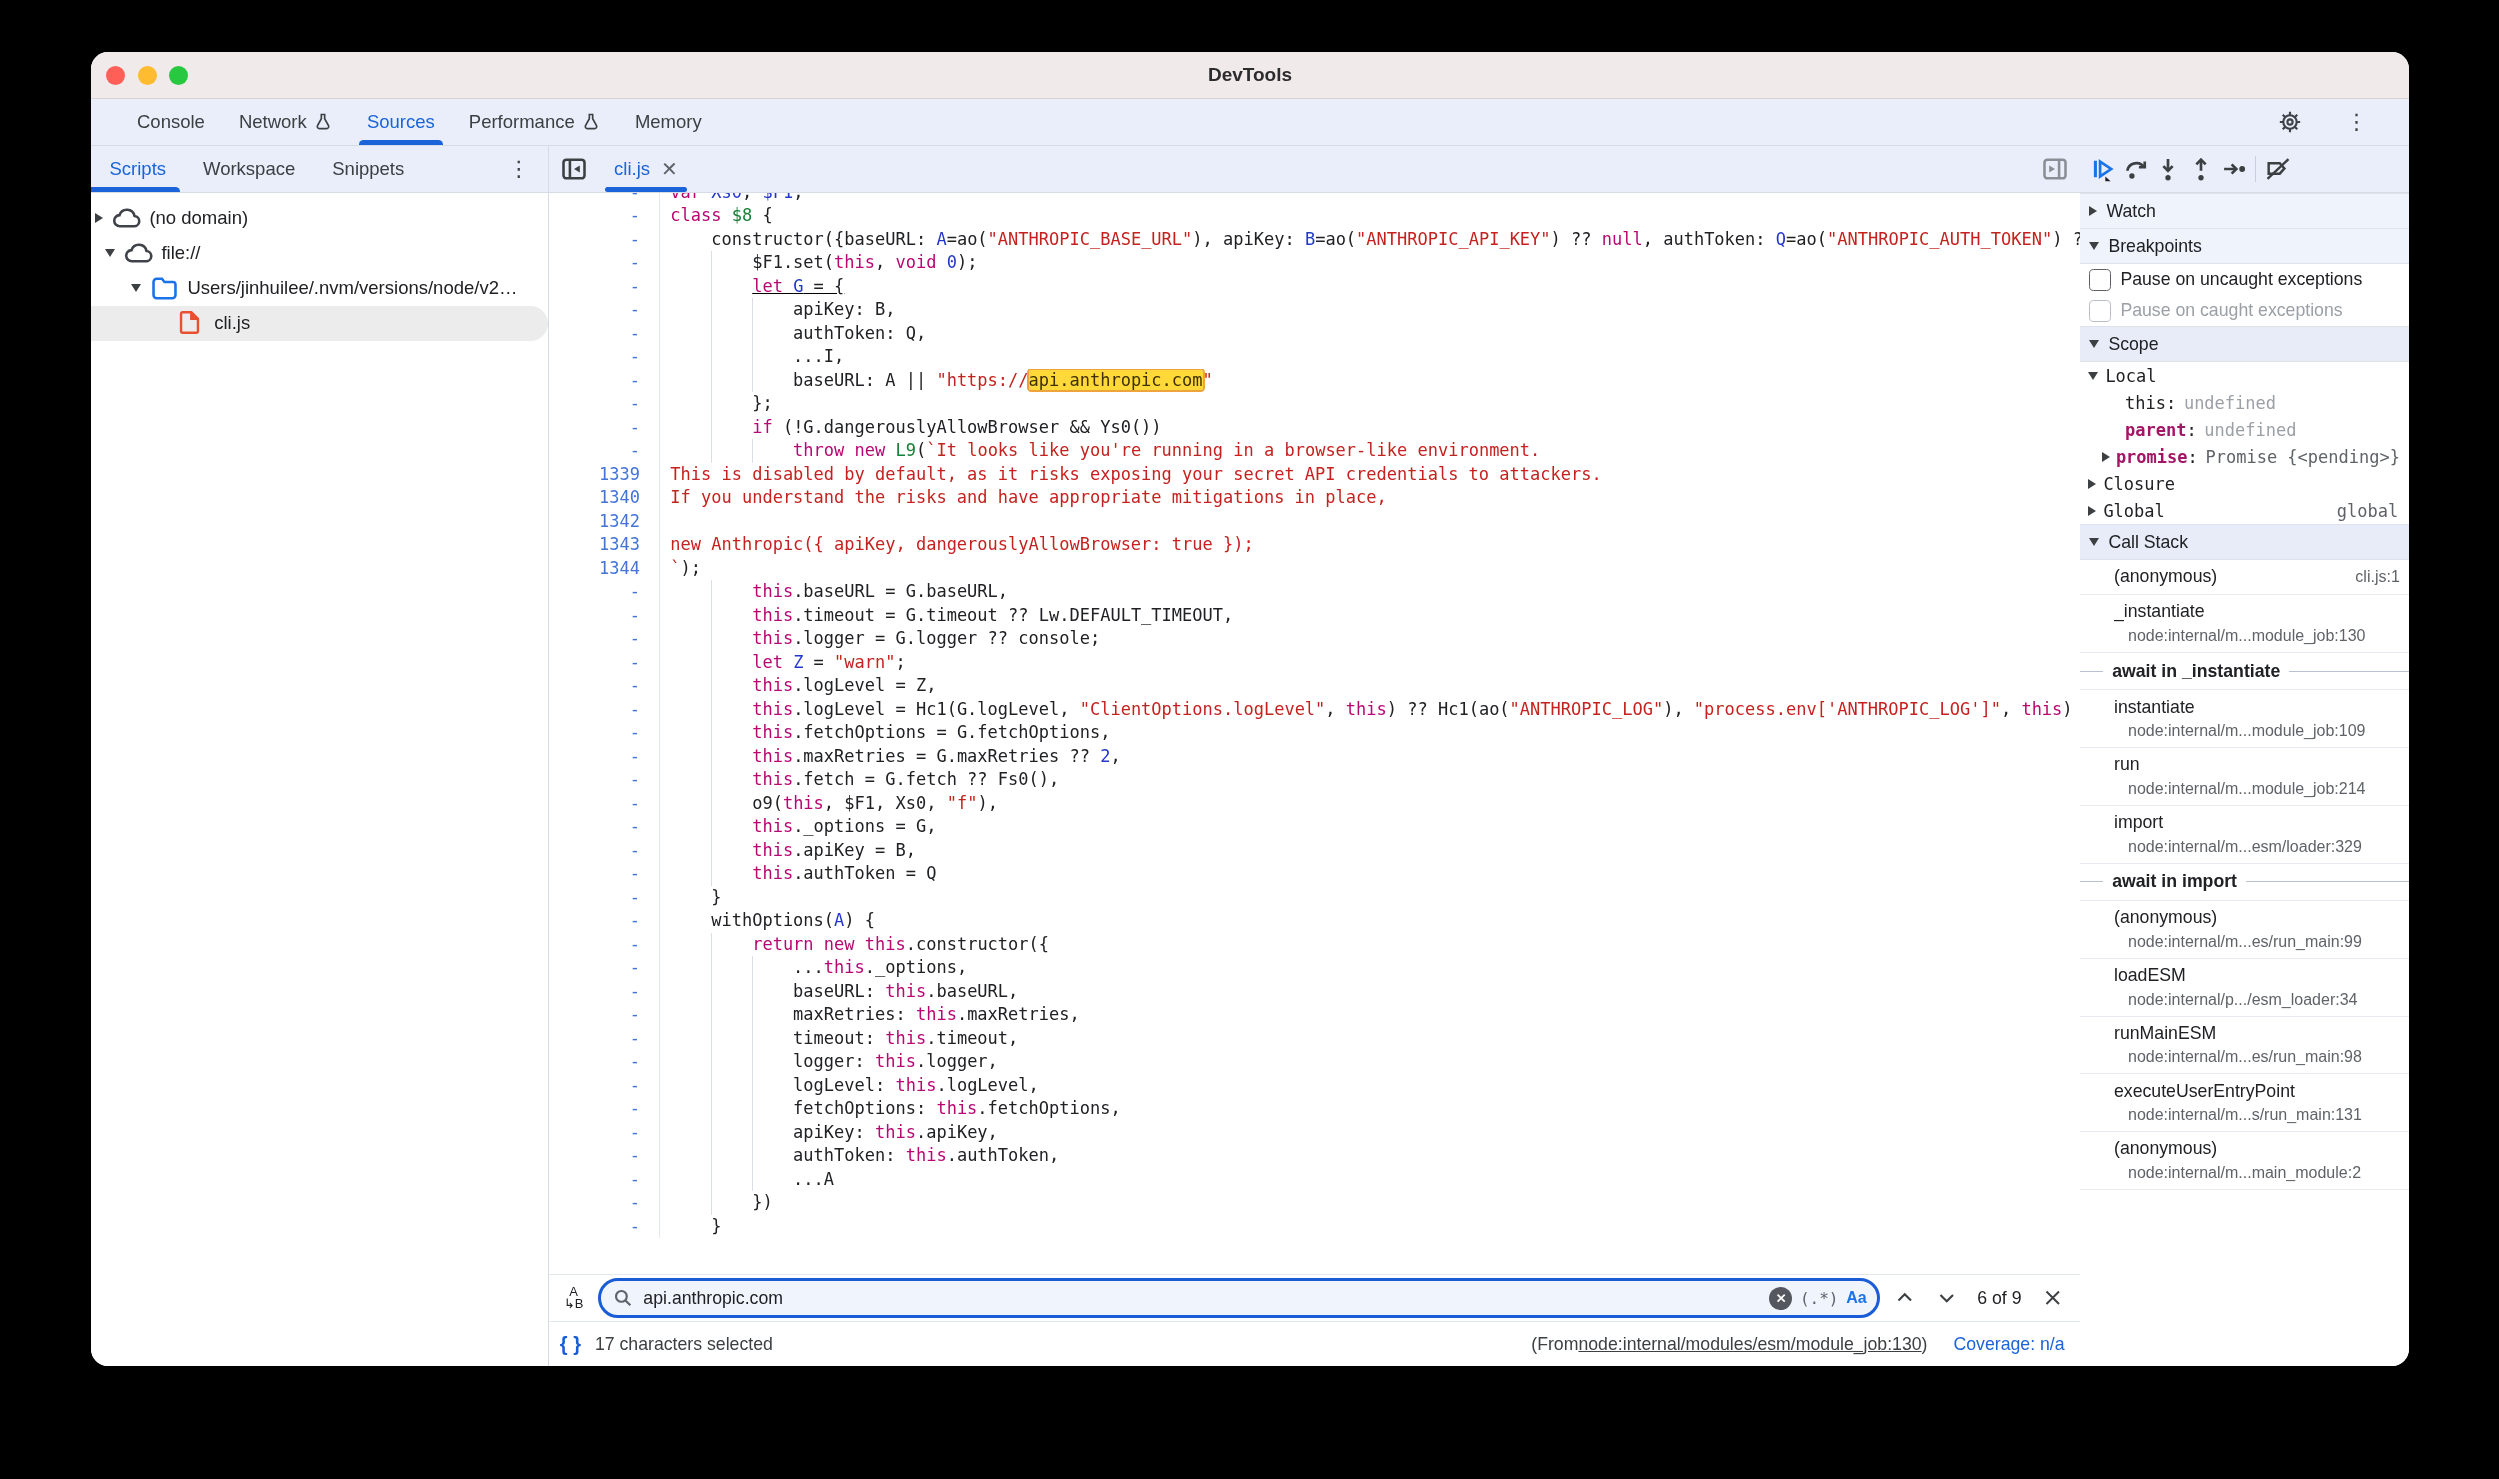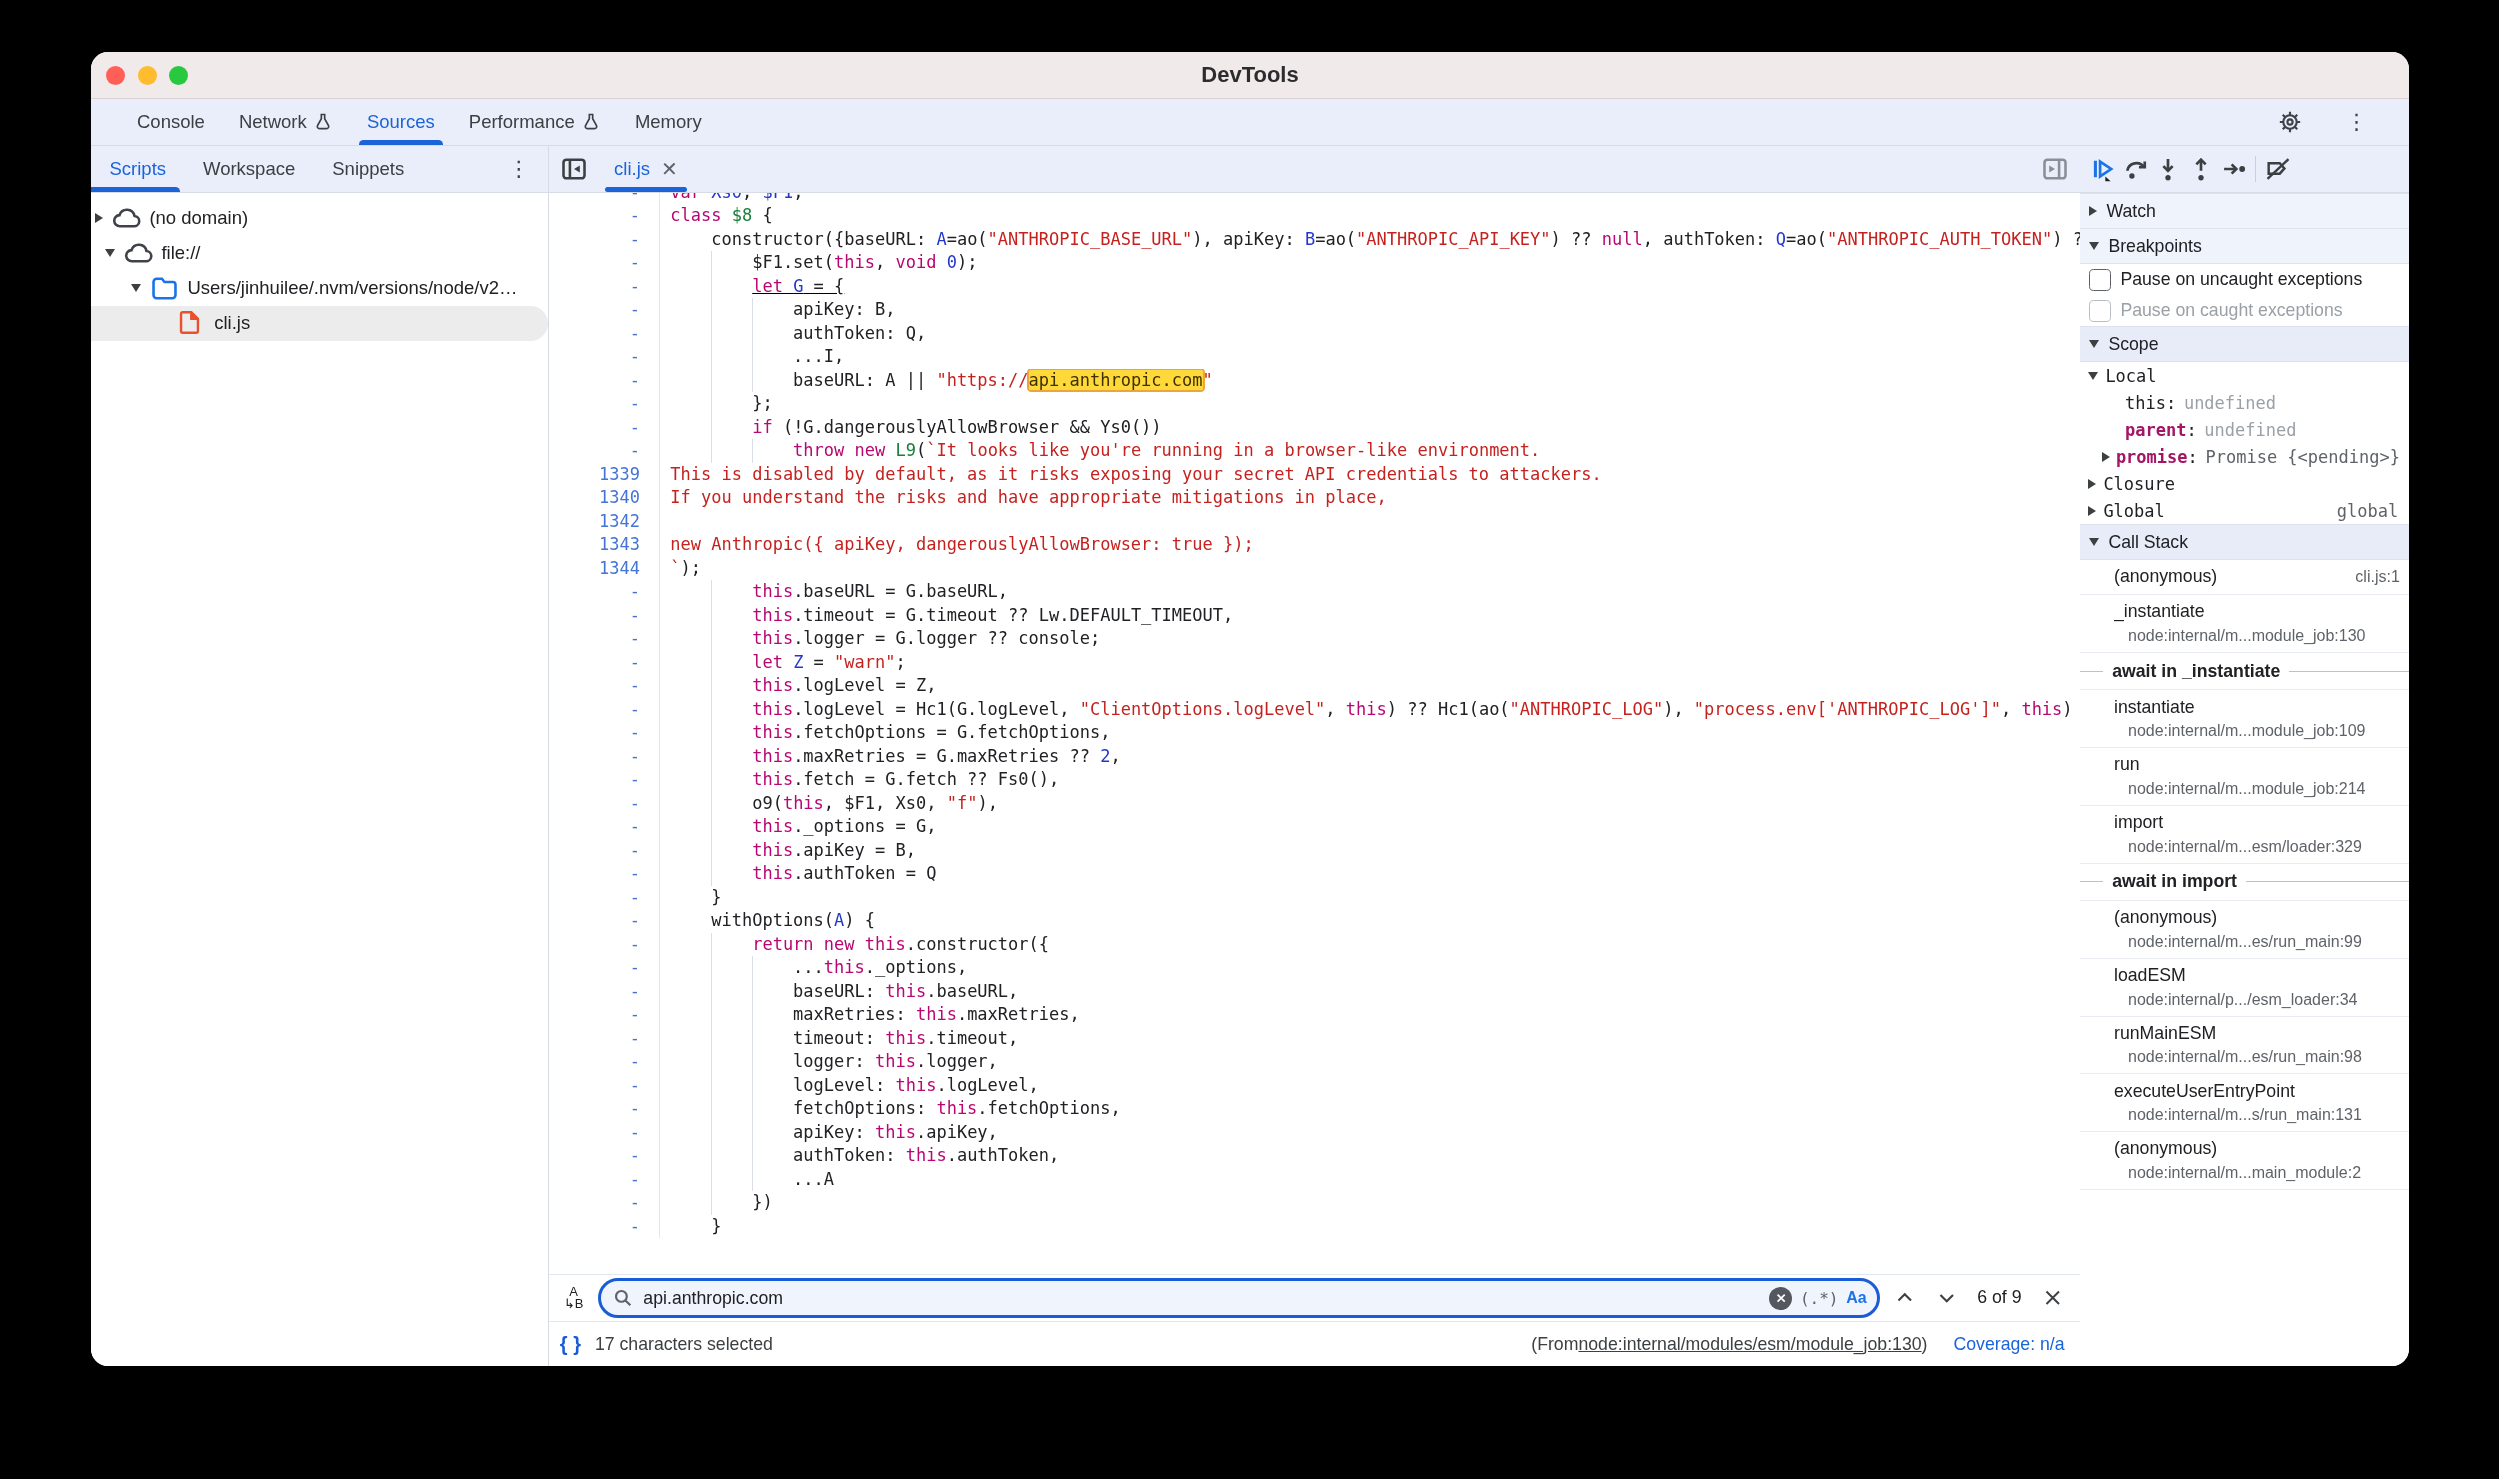--- a/index.html
+++ b/index.html
@@ -3,21 +3,21 @@
 <meta charset="utf-8">
 <style>
   html,body{margin:0;padding:0;background:#000;width:2500px;height:1479px;overflow:hidden;
     font-family:"Liberation Sans",sans-serif;-webkit-font-smoothing:antialiased;}
   .window{position:absolute;left:91px;top:52px;width:2318px;height:1314px;background:#fff;
     border-radius:17px;overflow:hidden;display:flex;flex-direction:column;}
   
   .titlebar{height:46px;background:#f1eaeb;border-bottom:0.8px solid #d9d2d3;display:flex;align-items:center;position:relative;flex:none;}
   .lights{display:flex;gap:12.3px;padding-left:15.4px;}
   .light{width:19px;height:19px;border-radius:50%;}
-  .title{position:absolute;left:0;right:0;text-align:center;font-size:22px;font-weight:bold;color:#2c2c2e;}
+  .title{position:absolute;left:0;right:0;text-align:center;font-size:19px;font-weight:bold;color:#2c2c2e;}
   
   .maintabs{height:46px;background:#e9eefa;display:flex;align-items:stretch;padding-left:29px;flex:none;border-bottom:0.8px solid #d6dbe6;}
   .mtab{display:flex;align-items:center;gap:6.2px;padding:0 17px;font-size:18.5px;color:#3c4043;position:relative;cursor:default;}
   .mtab.active{color:#1a63d9;}
   .mtab.active::after{content:"";position:absolute;left:9.2px;right:9.2px;bottom:0;height:5.4px;background:#1a63d9;border-radius:4.6px 4.6px 0 0;}
   .maintabs .spacer{flex:1;}
   .topicons{display:flex;align-items:center;gap:20px;padding-right:20px;}
   .icon-btn{width:28px;height:28px;display:flex;align-items:center;justify-content:center;}
   
   .content{flex:1;display:flex;min-height:0;}
@@ -54,21 +54,21 @@
   .tok-n{color:#2337cd;} .tok-g{color:#188038;} .tok-p{color:#202124;}
   .tok-hl{background:#ffd83a;outline:2.3px solid #efa43b;border-radius:2.3px;color:#3f3000;}
   
   .searchbar{height:46px;border-top:0.8px solid #e2e6ee;display:flex;align-items:center;flex:none;padding:0 10.8px 0 7.7px;gap:7.7px;background:#fff;}
   .abicon{font-size:13px;line-height:12.3px;color:#202124;width:34px;text-align:center;flex:none;}
   .pill{flex:1;height:34px;border:3.1px solid #1a5cd6;border-radius:20px;background:#f0f4fd;display:flex;align-items:center;padding:0 10.8px 0 10.8px;gap:7.7px;min-width:0;}
   .pill input{flex:1;border:none;background:transparent;outline:none;font-size:17.7px;color:#202124;font-family:"Liberation Sans",sans-serif;}
   .pill .rgx{color:#5f6368;font-size:16px;font-family:"DejaVu Sans Mono",monospace;}
   .pill .aa{color:#1a73e8;font-size:16px;font-weight:bold;}
   .clearbtn{width:23px;height:23px;border-radius:50%;background:#54585e;display:flex;align-items:center;justify-content:center;flex:none;}
-  .navgrp{display:flex;align-items:flex-start;gap:20px;padding:0 6.2px;}
+  .navgrp{display:flex;align-items:flex-end;gap:20px;padding:0 6.2px;}
   .counttxt{font-size:17.7px;color:#202124;white-space:nowrap;}
   
   .statusbar{height:44px;border-top:0.8px solid #e2e6ee;display:flex;align-items:center;flex:none;padding:0 15.4px 0 10.8px;font-size:17.7px;color:#3c4043;background:#fff;}
   .braces{color:#1a5cd6;font-weight:bold;font-size:20px;margin-right:14px;}
   .statusbar .spacer{flex:1;}
   .fromtxt{color:#3c4043;}
   .fromlink{text-decoration:underline;color:#3c4043;}
   .coverage{color:#1a63d9;margin-left:26px;}
   
   .rightpanel{width:329px;flex:none;display:flex;flex-direction:column;background:#fff;overflow:hidden;}

